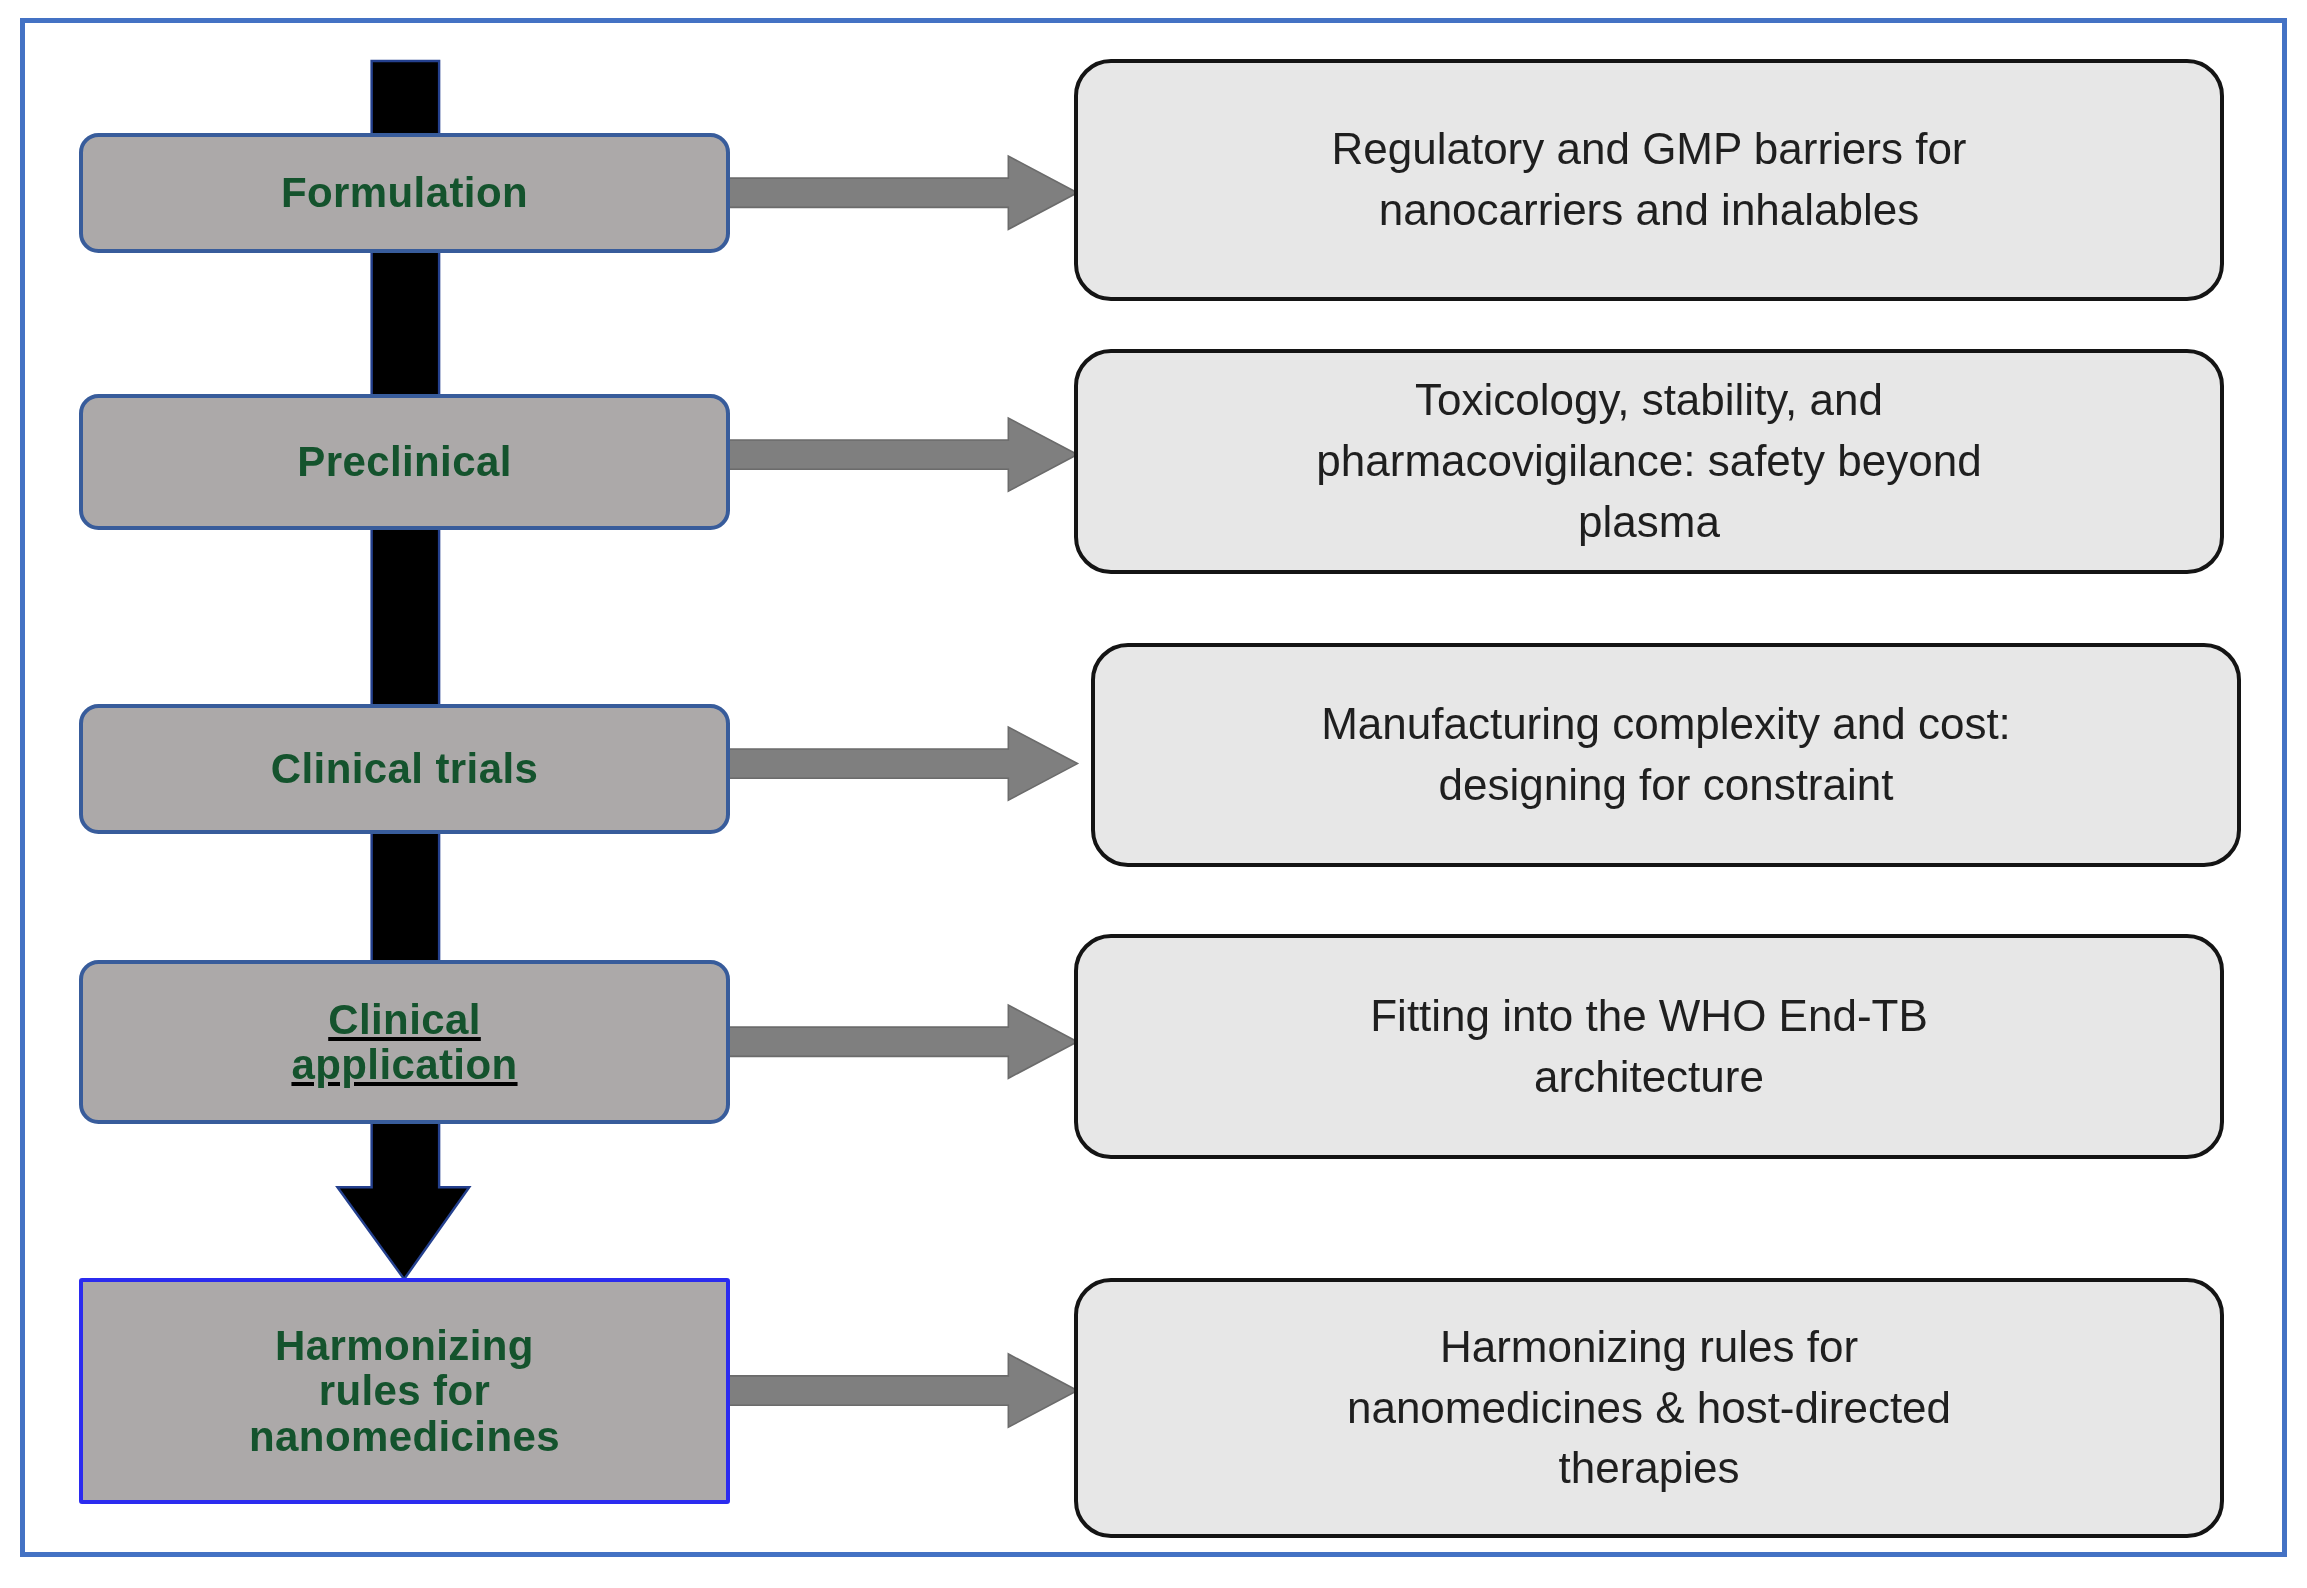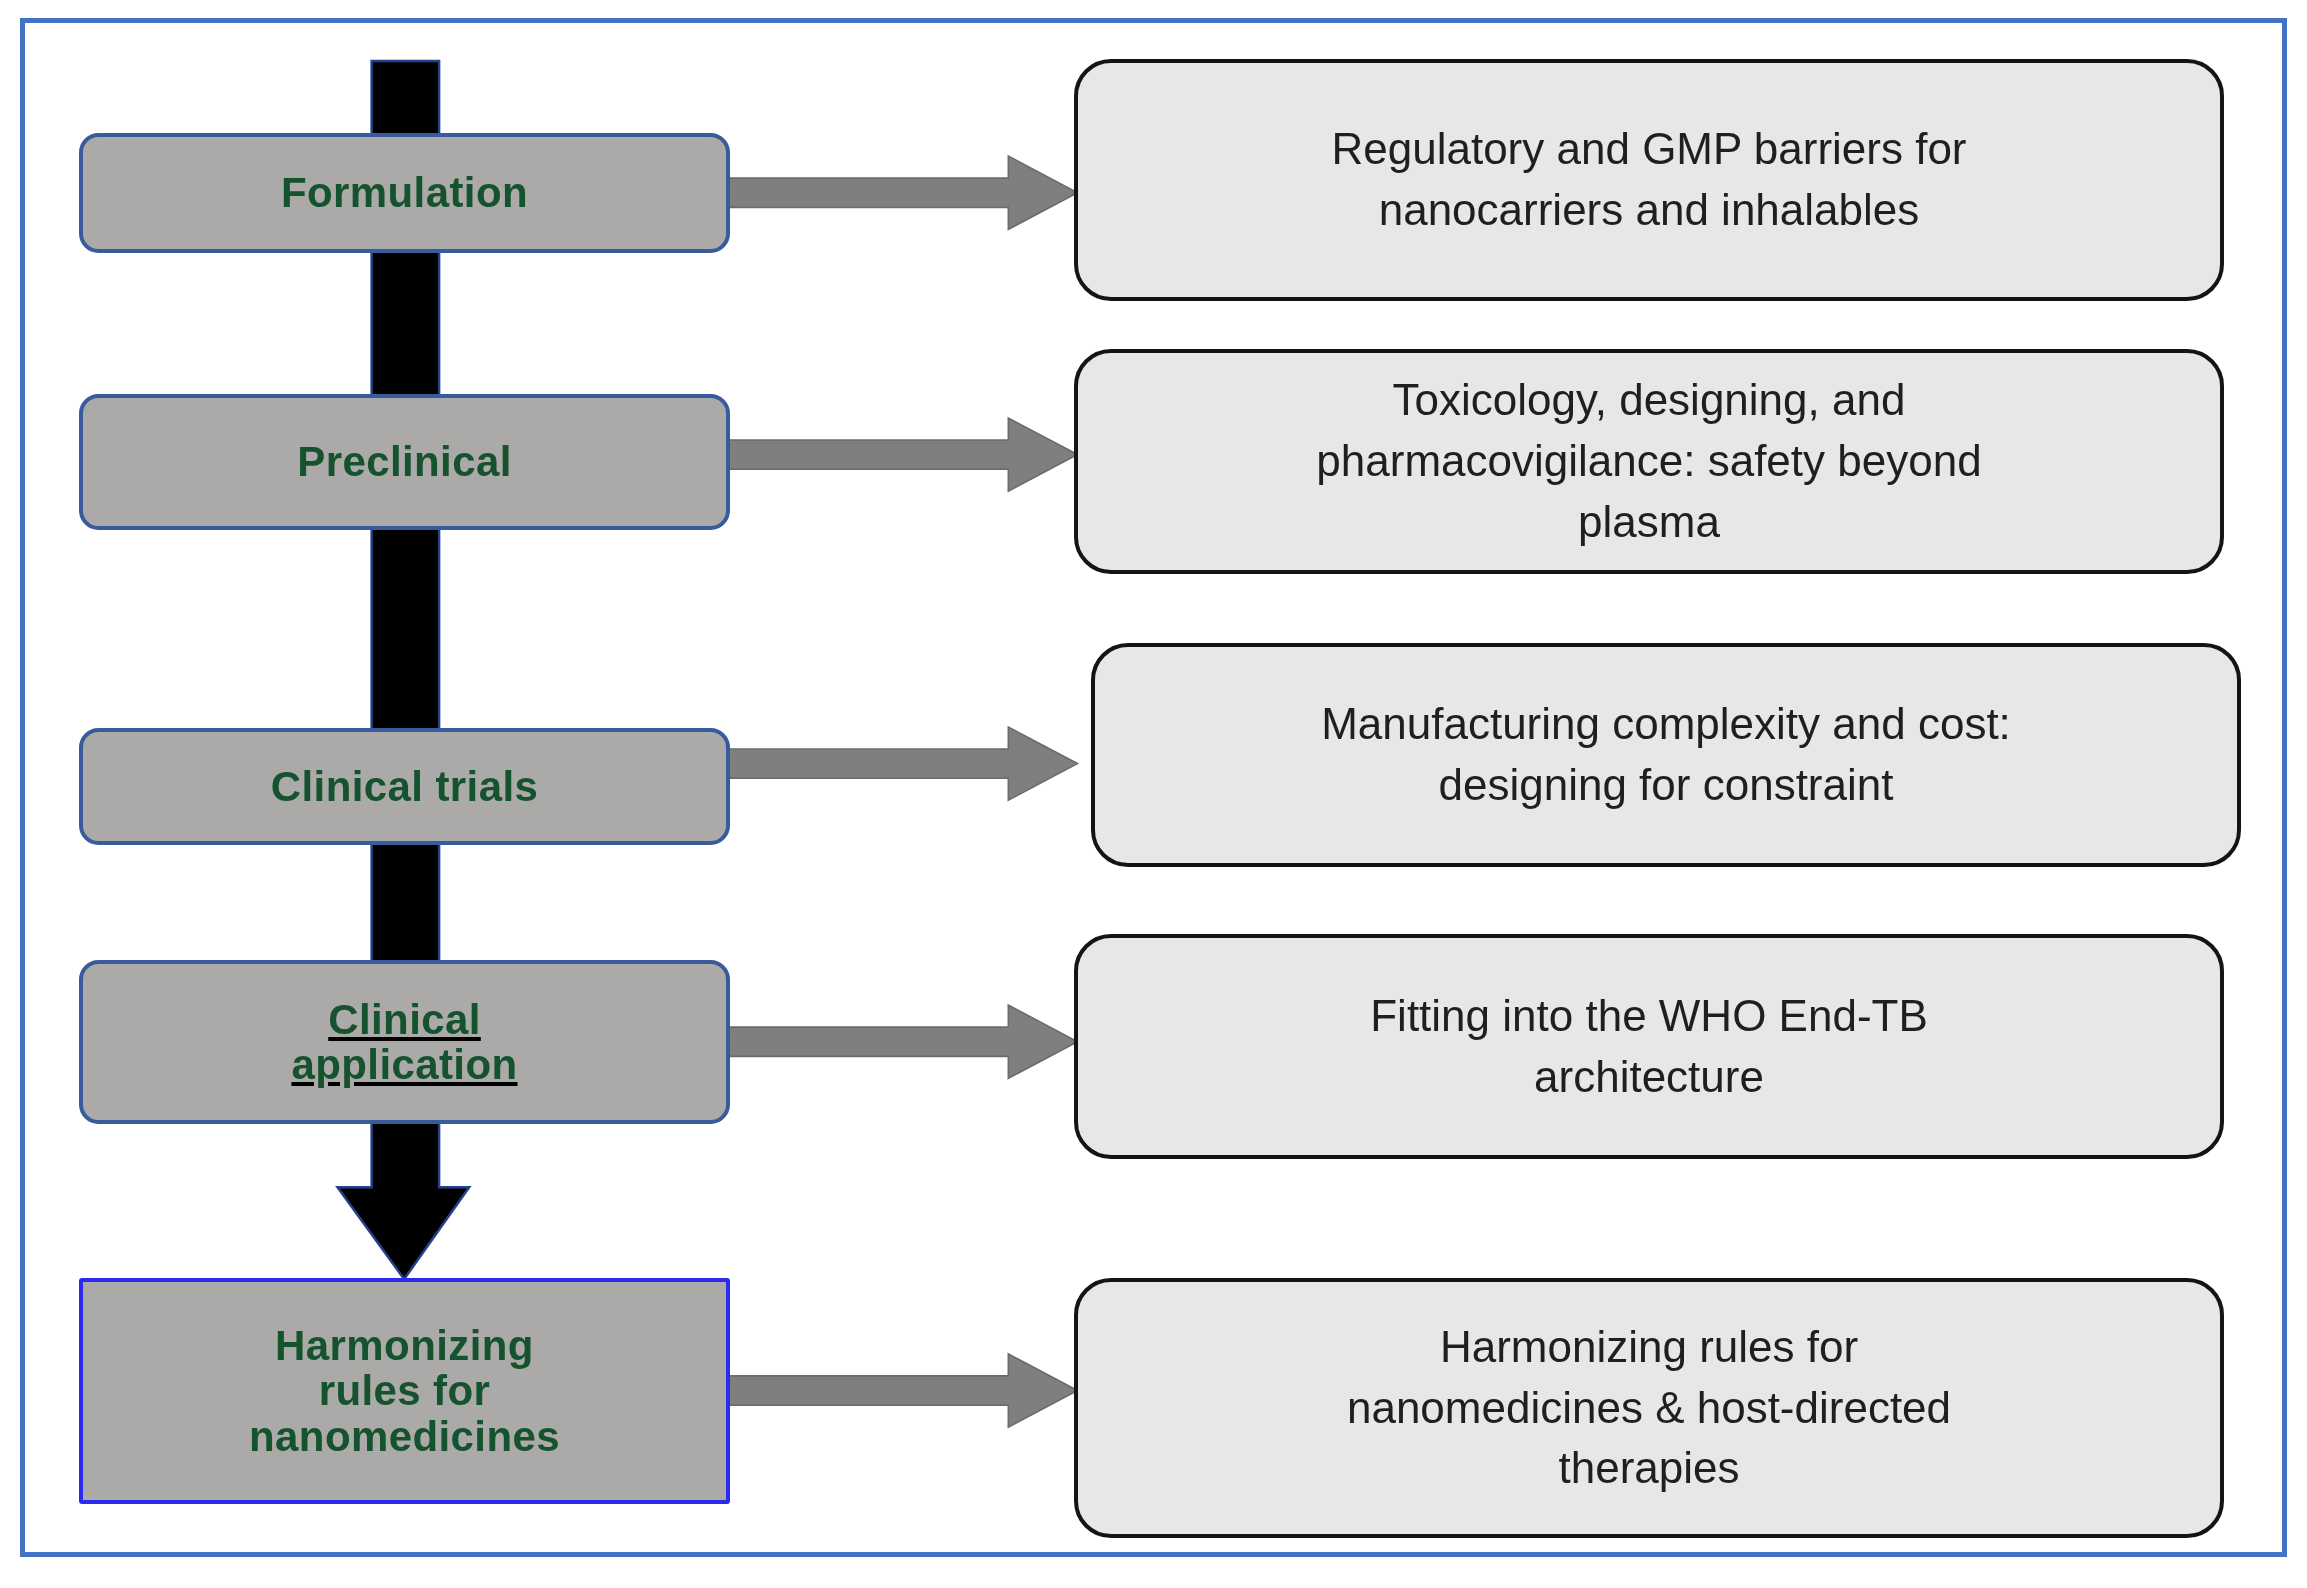--- a/index.html
+++ b/index.html
@@ -97,42 +97,42 @@
   </svg>
 
   <div class="stage-box" style="top:133px; height:120px;">
     <span class="stage-label">Formulation</span>
   </div>
 
   <div class="stage-box" style="top:394px; height:136px;">
     <span class="stage-label">Preclinical</span>
   </div>
 
-  <div class="stage-box" style="top:728px; height:117px;">
+  <div class="stage-box" style="top:704px; height:130px;">
     <span class="stage-label">Clinical trials</span>
   </div>
 
   <div class="stage-box" style="top:960px; height:164px;text-decoration:underline;">
     <span class="stage-label">Clinical
 application</span>
   </div>
 
   <div class="stage-box final" style="top:1278px; height:226px;">
     <span class="stage-label">Harmonizing
 rules for
 nanomedicines</span>
   </div>
 
   <div class="challenge-box" style="top:59px; height:242px;">
     <span class="challenge-text">Regulatory and GMP barriers for
 nanocarriers and inhalables</span>
   </div>
 
   <div class="challenge-box" style="top:349px; height:225px;">
-    <span class="challenge-text">Toxicology, designing, and
+    <span class="challenge-text">Toxicology, stability, and
 pharmacovigilance: safety beyond
 plasma</span>
   </div>
 
   <div class="challenge-box" style="top:643px; height:224px;margin-left:17px;">
     <span class="challenge-text">Manufacturing complexity and cost:
 designing for constraint</span>
   </div>
 
   <div class="challenge-box" style="top:934px; height:225px;">

